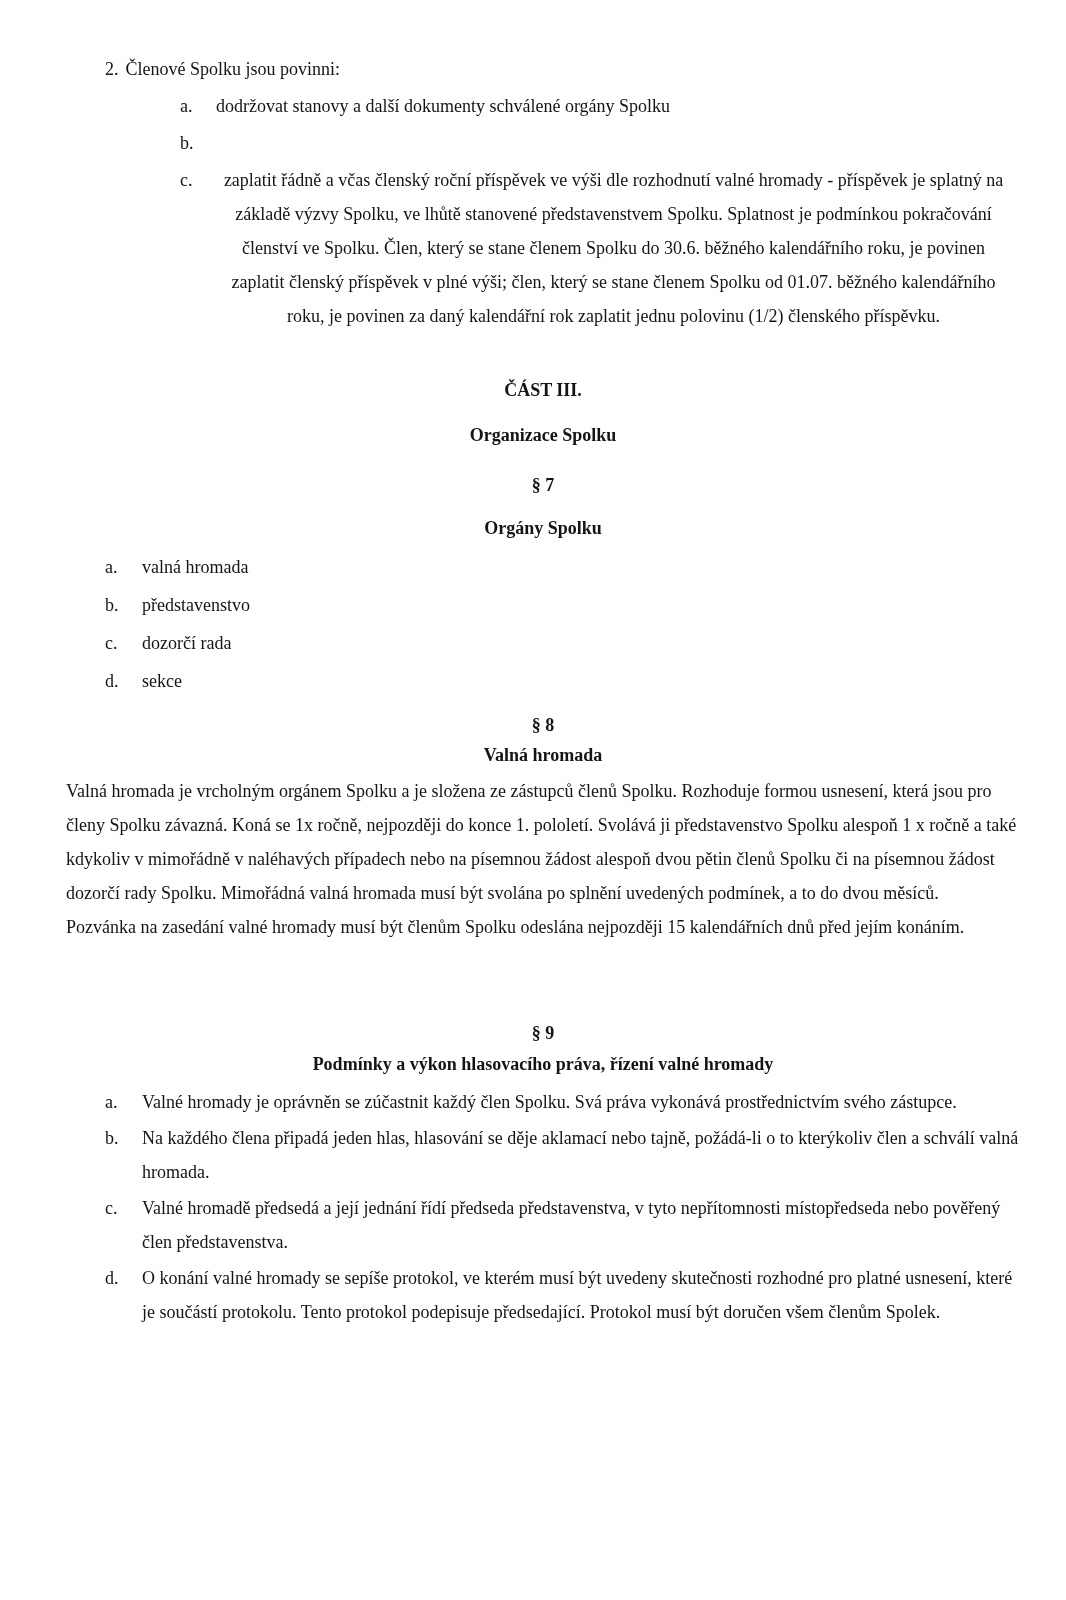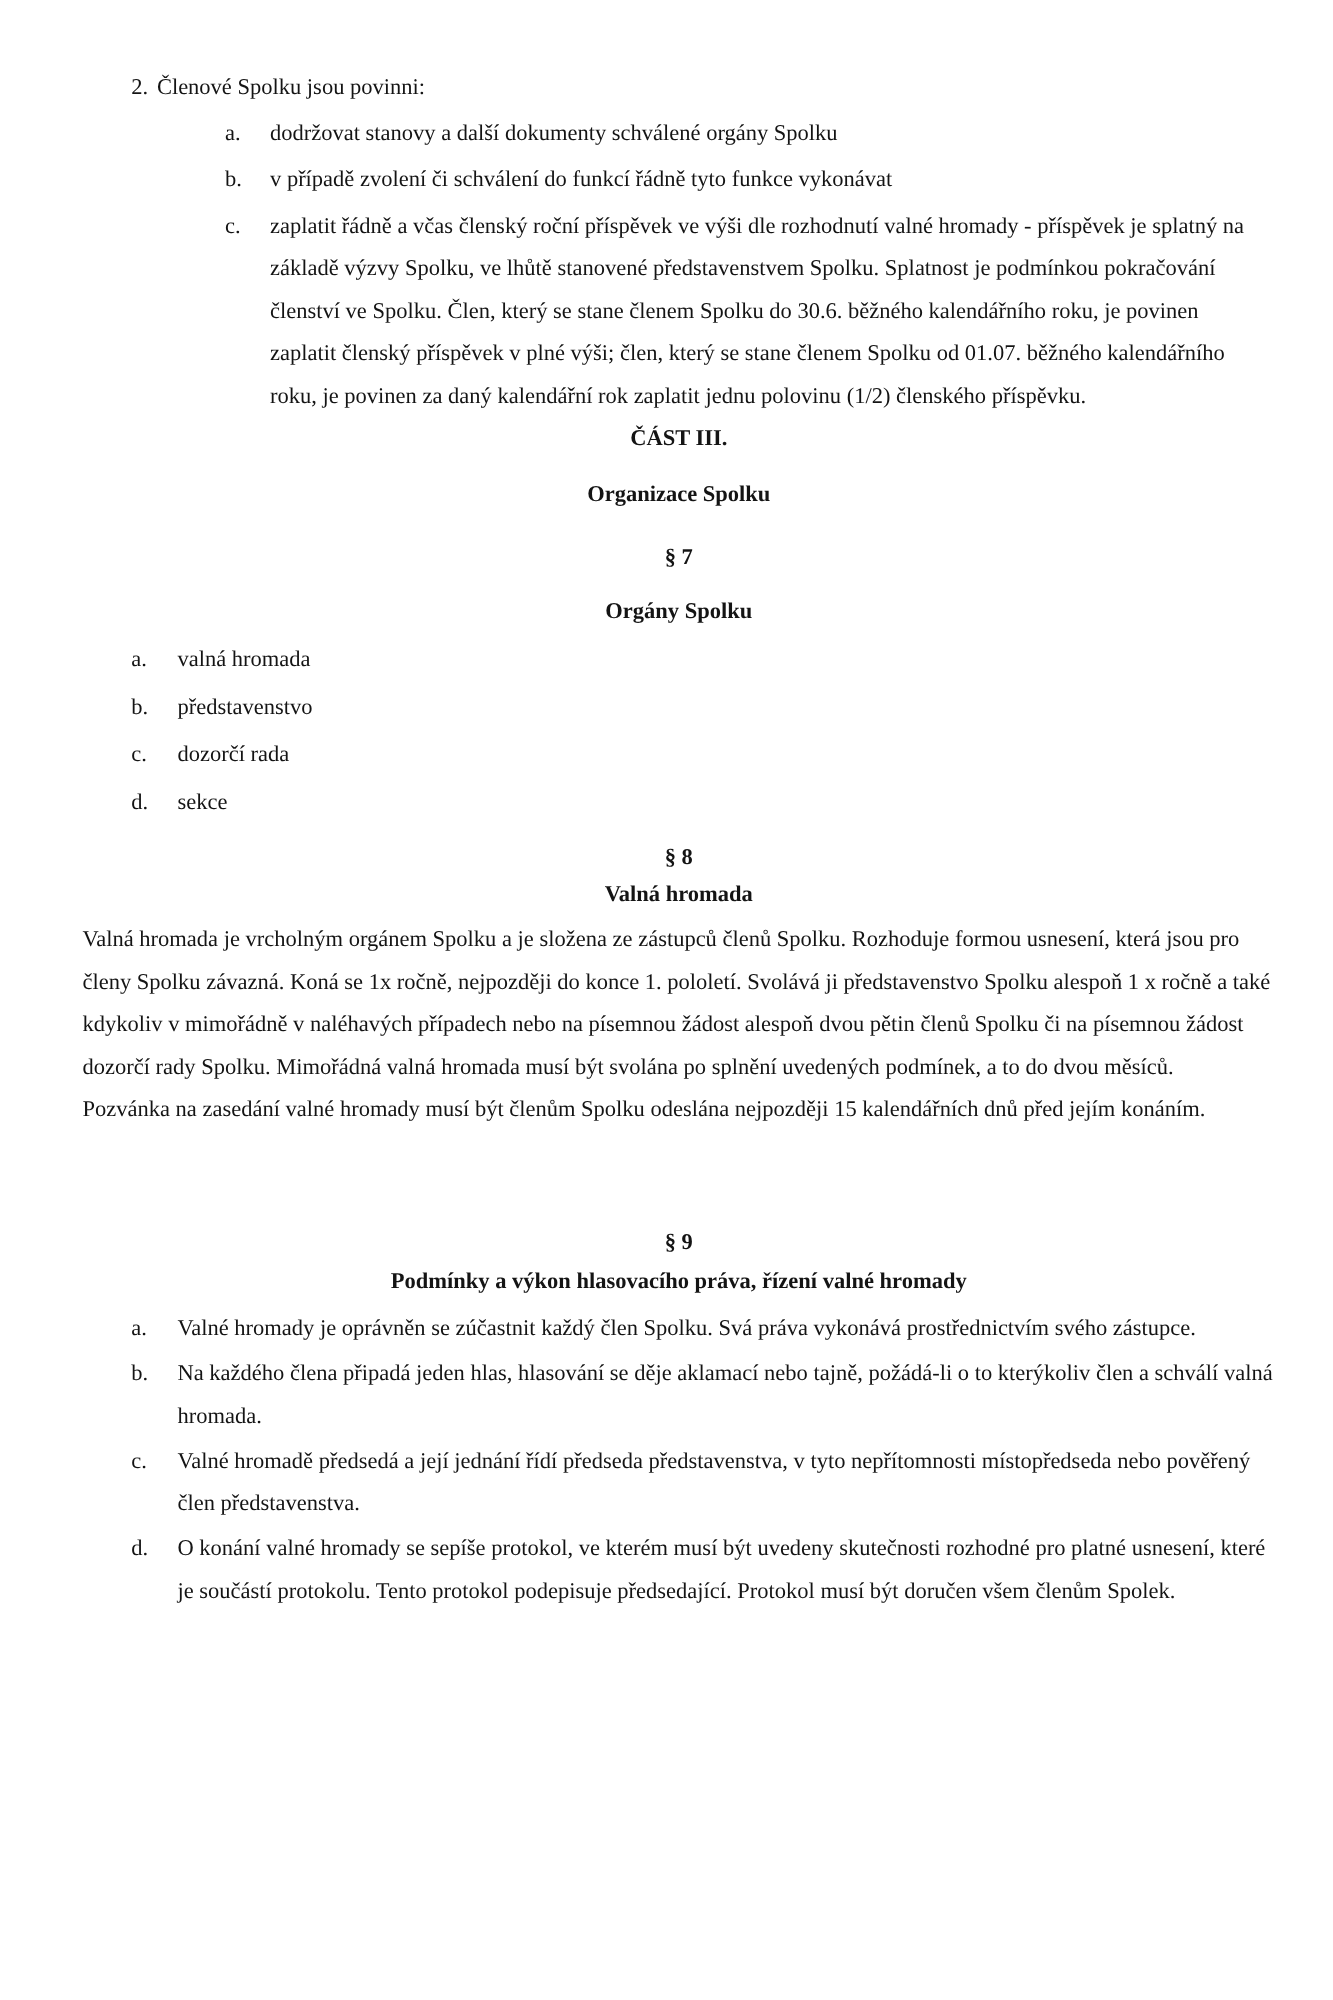--- a/index.html
+++ b/index.html
@@ -17,29 +17,29 @@
     line-height: 34px;
     overflow: hidden;
   }
   .indent1 { padding-left: 39px; }
   .intro .num { margin-right: 7px; }
 
   
   .duties-list { margin-top: 3px; }
   .duties-list .li { display: flex; padding-left: 114px; margin-top: 3px; }
   .duties-list .lbl { width: 36px; flex: none; }
-  .duties-list .txt { max-width: 795px; }
+  .duties-list .txt { max-width: 795px; text-align: center; }
 
   
   .letter-list .li { display: flex; padding-left: 39px; }
   .letter-list .lbl { width: 37px; flex: none; }
   .letter-list .txt { max-width: 878px; }
 
   .h { text-align: center; font-weight: bold; }
-  .part-title { }
+  .part-title { margin-top: 40px; }
   .part-subtitle { margin-top: 11px; }
   .s7-num { margin-top: 16px; }
   .s7-title { margin-top: 9px; }
   .s7-intro { margin-top: 11px; }
   .s7-list { margin-top: 5px; }
   .s7-list .li { margin-top: 4px; }
 
   .h-group { text-align: center; font-weight: bold; }
   .s8-head { margin-top: 12px; line-height: 30px; }
   .para { max-width: 968px; }
@@ -58,21 +58,20 @@
     <span class="num">2.</span><span>Členové Spolku jsou povinni:</span>
   </div>
 
   <div class="duties-list">
     <div class="li">
       <span class="lbl">a.</span>
       <span class="txt">dodržovat stanovy a další dokumenty schválené orgány Spolku</span>
     </div>
     <div class="li">
       <span class="lbl">b.</span>
-      <span class="txt">v případě zvolení či schválení do funkcí řádně tyto funkce vykonávat</span>
     </div>
     <div class="li">
       <span class="lbl">c.</span>
       <span class="txt">zaplatit řádně a včas členský roční příspěvek ve výši dle rozhodnutí valné hromady - příspěvek je splatný na základě výzvy Spolku, ve lhůtě stanovené představenstvem Spolku. Splatnost je podmínkou pokračování členství ve Spolku. Člen, který se stane členem Spolku do 30.6. běžného kalendářního roku, je povinen zaplatit členský příspěvek v plné výši; člen, který se stane členem Spolku od 01.07. běžného kalendářního roku, je povinen za daný kalendářní rok zaplatit jednu polovinu (1/2) členského příspěvku.</span>
     </div>
   </div>
 
   <div class="h part-title">ČÁST III.</div>
   <div class="h part-subtitle">Organizace Spolku</div>
 

